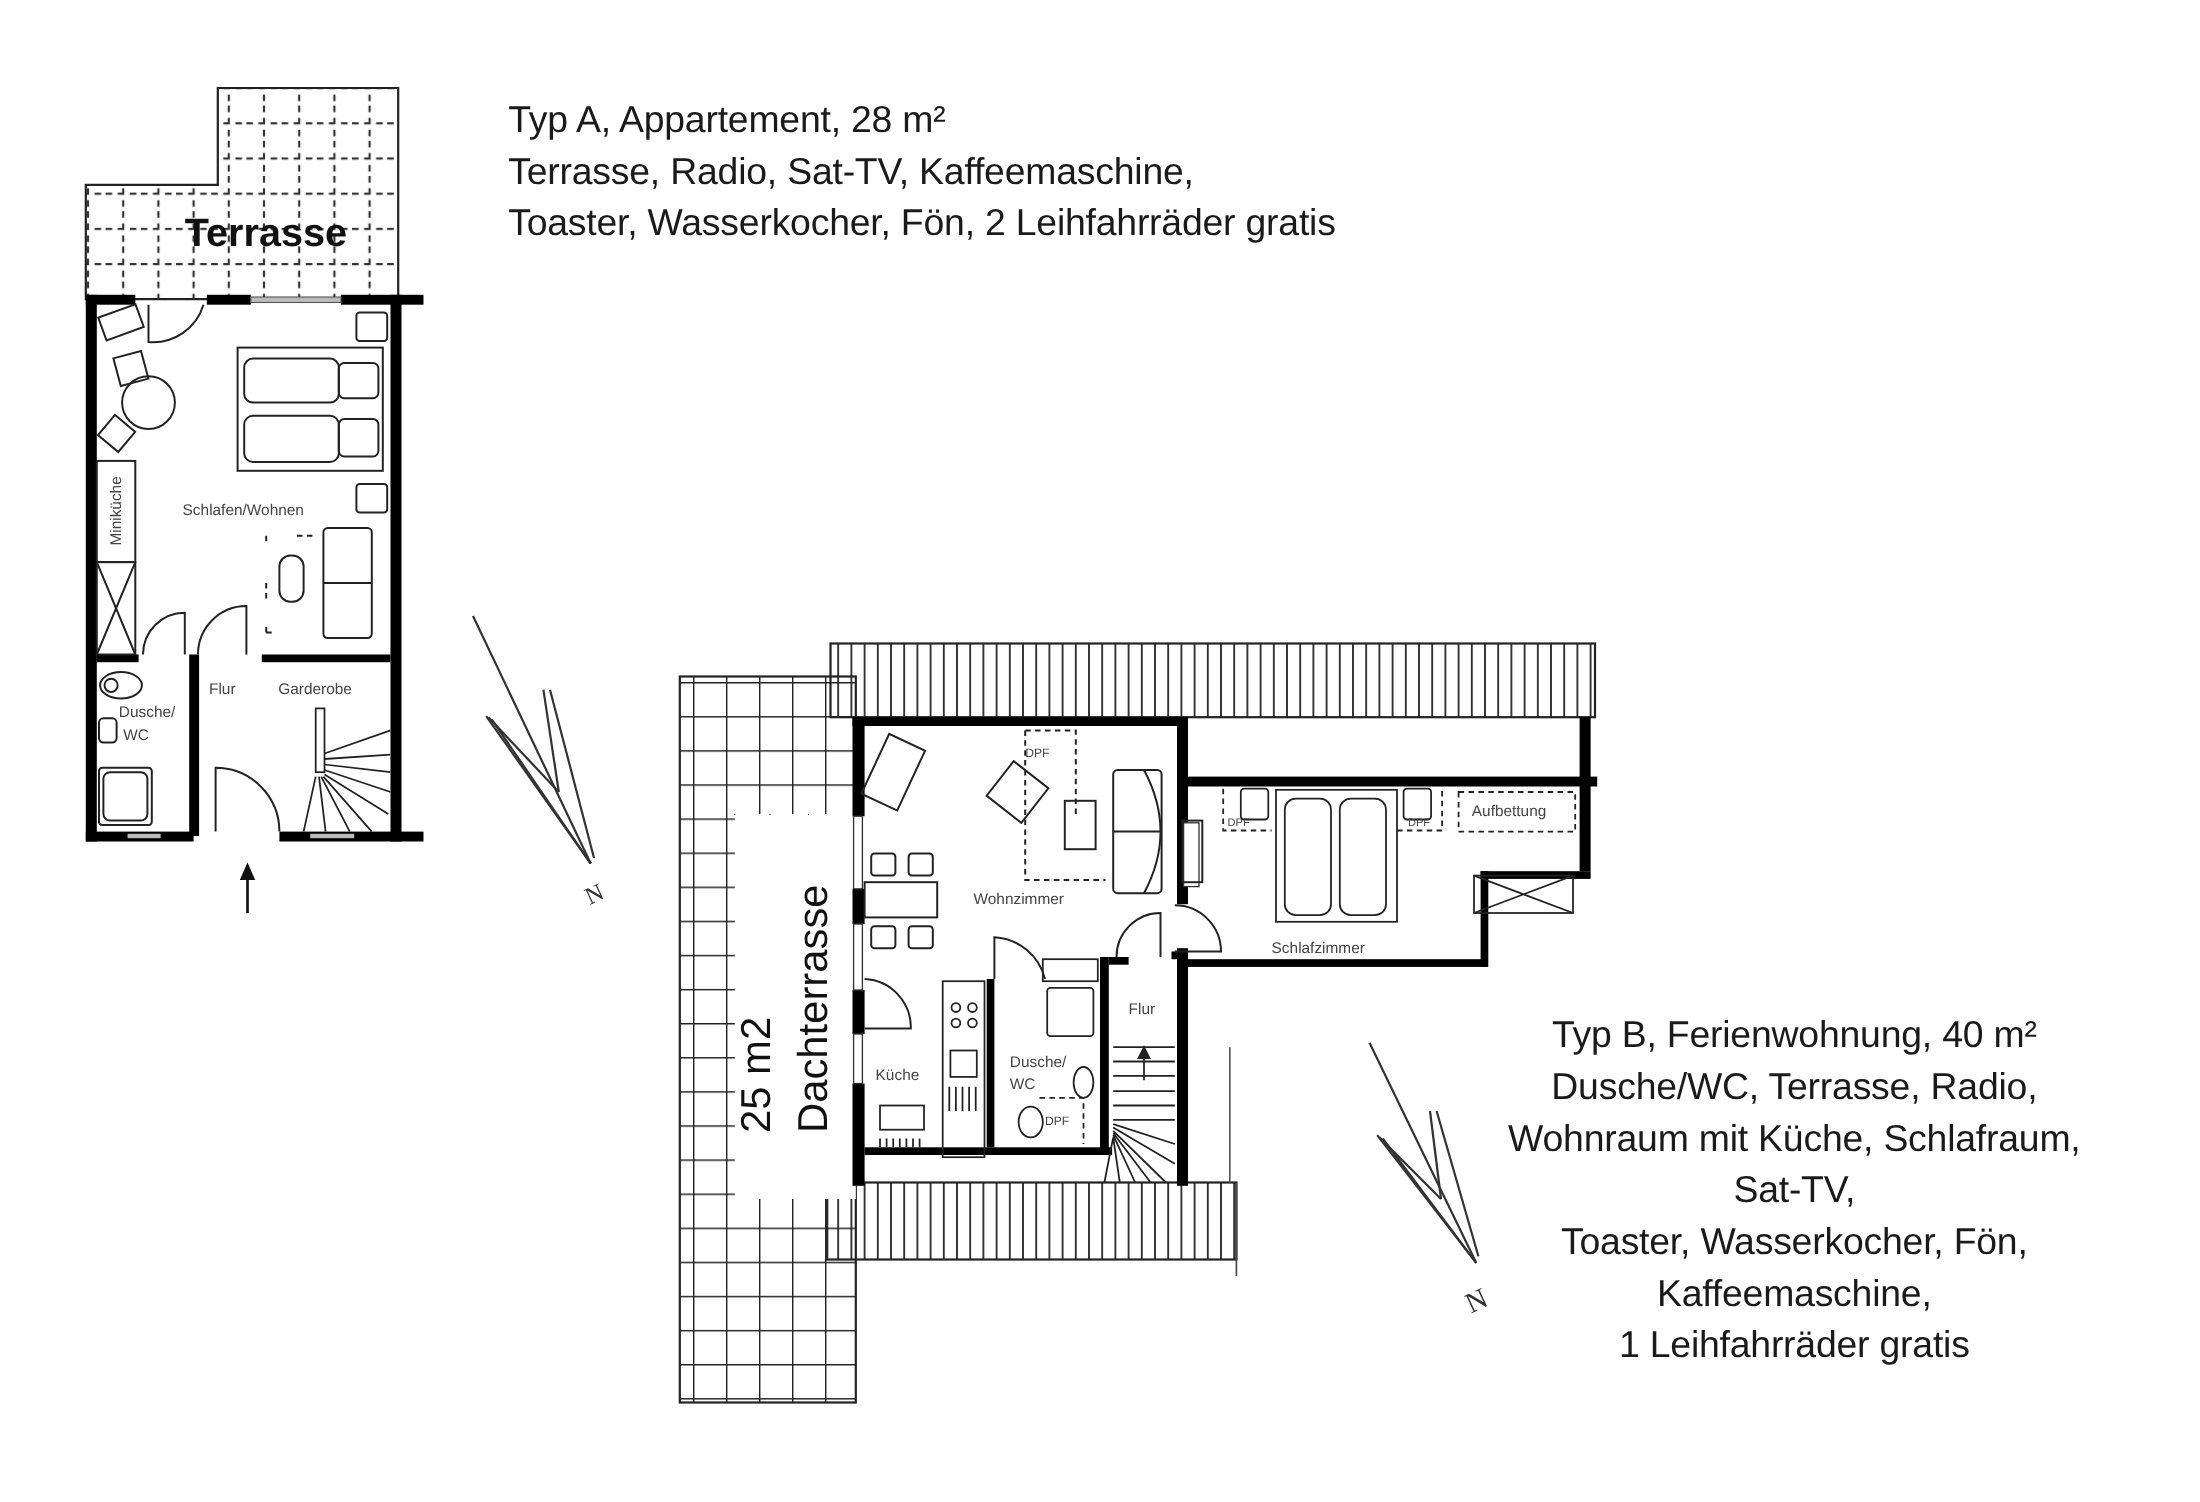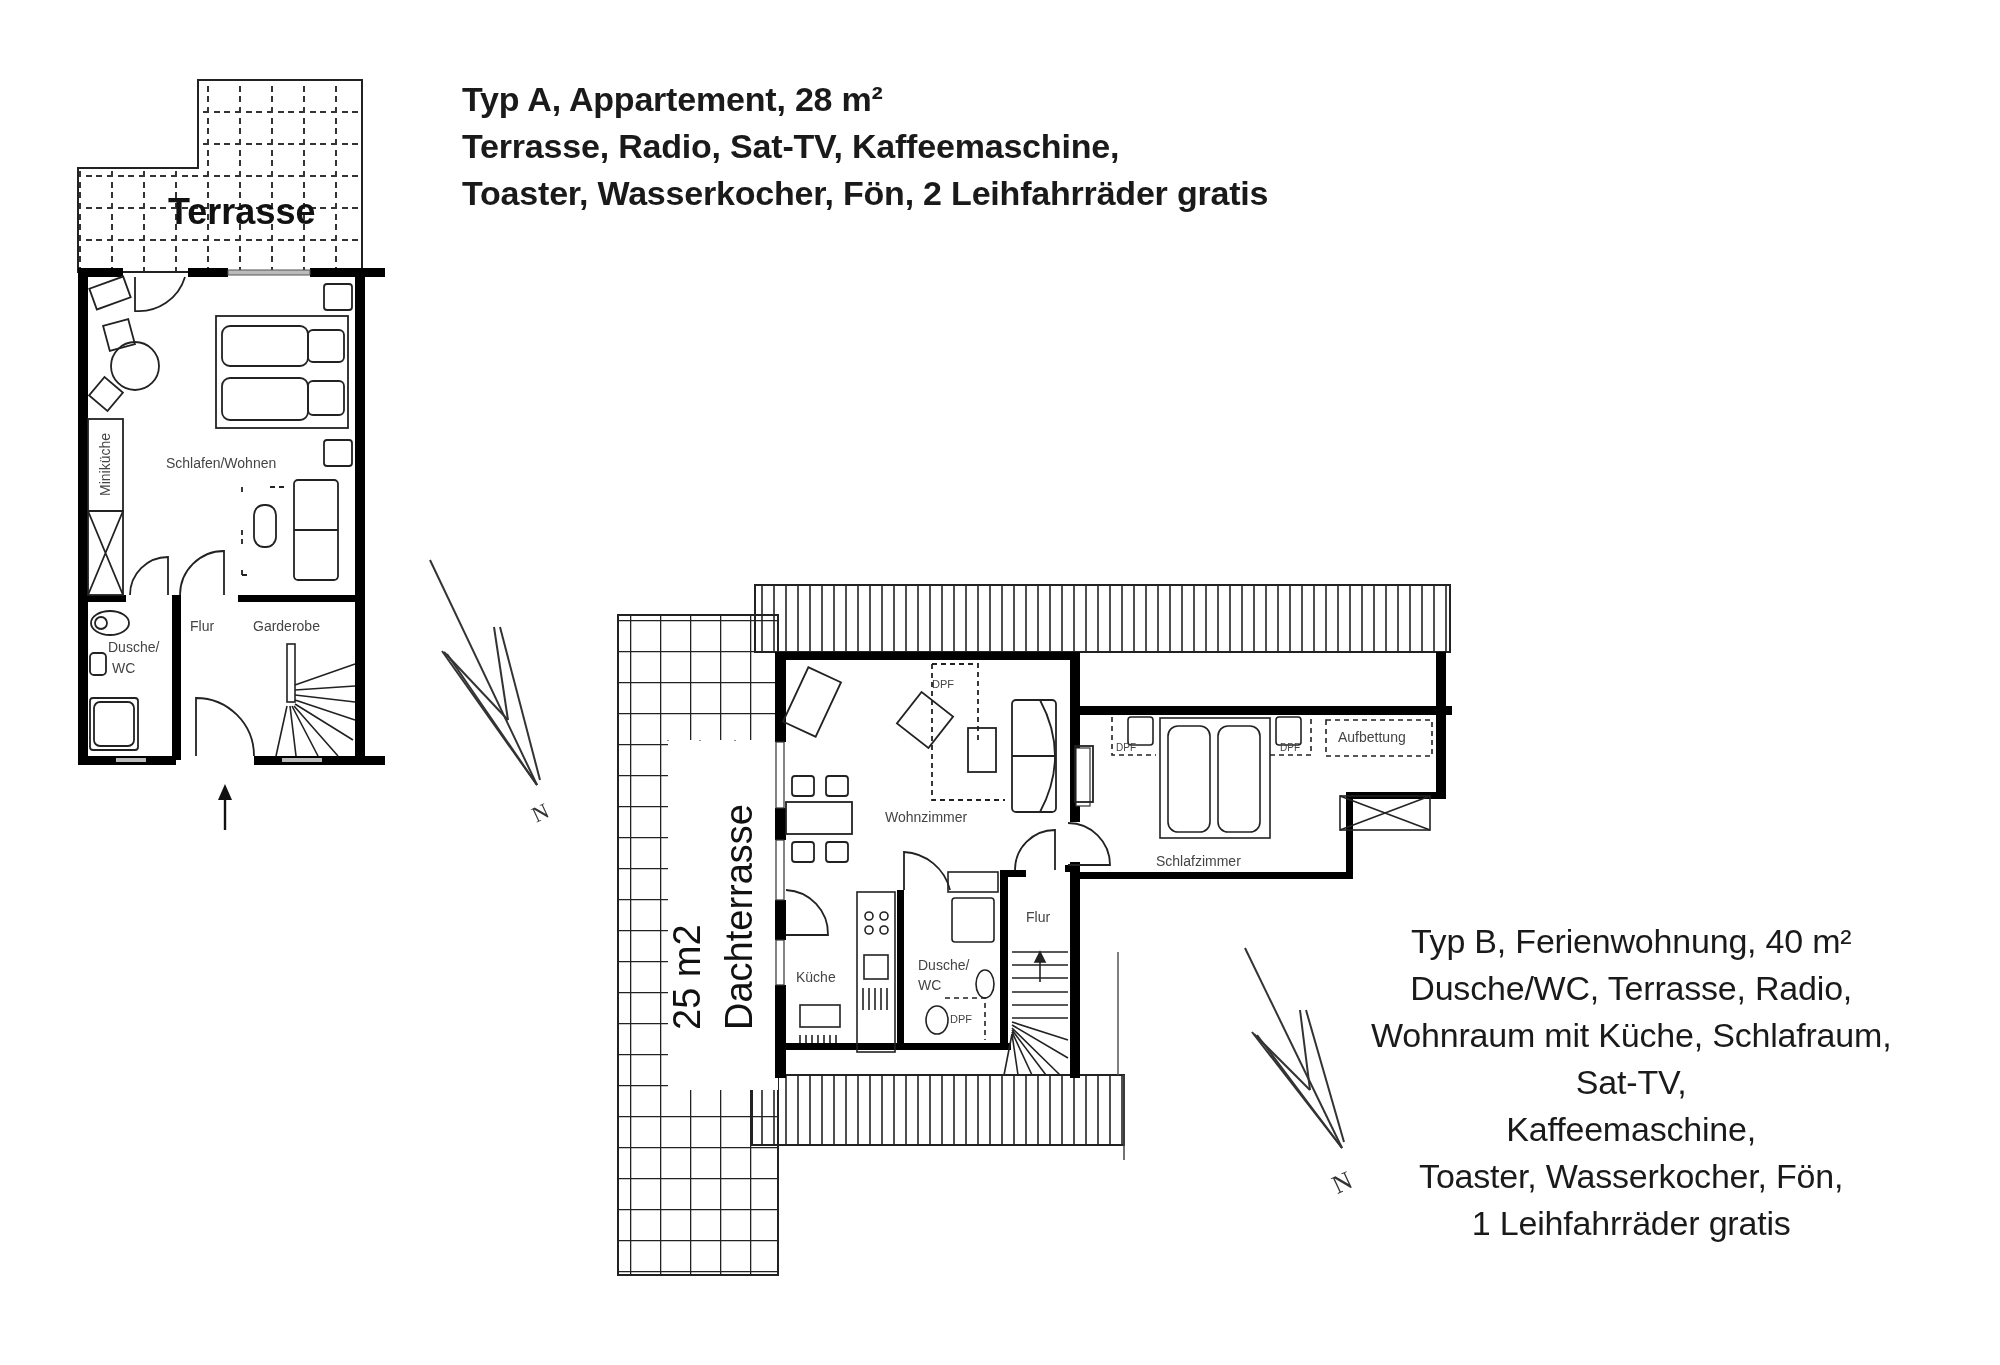--- a/index.html
+++ b/index.html
@@ -1,20 +1,20 @@
 <!DOCTYPE html>
 <html><head>
 <meta charset="utf-8">
 <style>
   html, body { margin:0; padding:0; background:#ffffff; }
   body { width:2000px; height:1365px; position:relative; overflow:hidden; font-family:"Liberation Sans", sans-serif; color:#111; }
   #plan { position:absolute; left:0; top:0; width:2000px; height:1365px; }
   .desc { position:absolute; font-family:"Liberation Sans", sans-serif; font-size:34px; line-height:47px; color:#1a1a1a; white-space:nowrap; letter-spacing:-0.2px; }
   .desc div { margin:0; }
-  #desc-a { left:462px; top:76px;font-weight:bold; }
+  #desc-a { left:462px; top:86px; }
   #desc-b { left:1371px; top:918px;text-align:center; }
   svg text { font-family:"Liberation Sans", sans-serif; fill:#222; }
   .lbl-sm { font-size:14px; fill:#444; }
   .lbl-big { font-size:36px; font-weight:bold; fill:#111; }
   .lbl-vert { font-size:38px; fill:#111; }
 </style>
 </head>
 <body>
 
 <svg id="plan" viewBox="0 0 2000 1365" xmlns="http://www.w3.org/2000/svg">
@@ -257,16 +257,16 @@
   <div>Typ A, Appartement, 28 m²</div>
   <div>Terrasse, Radio, Sat-TV, Kaffeemaschine,</div>
   <div>Toaster, Wasserkocher, Fön, 2 Leihfahrräder gratis</div>
 </div>
 
 <div id="desc-b" class="desc">
   <div>Typ B, Ferienwohnung, 40 m²</div>
   <div>Dusche/WC, Terrasse, Radio,</div>
   <div>Wohnraum mit Küche, Schlafraum,</div>
   <div>Sat-TV,</div>
+  <div>Toaster, Wasserkocher, Fön,</div>
   <div>Kaffeemaschine,</div>
-  <div>Toaster, Wasserkocher, Fön,</div>
   <div>1 Leihfahrräder gratis</div>
 </div>
 
 </body></html>

